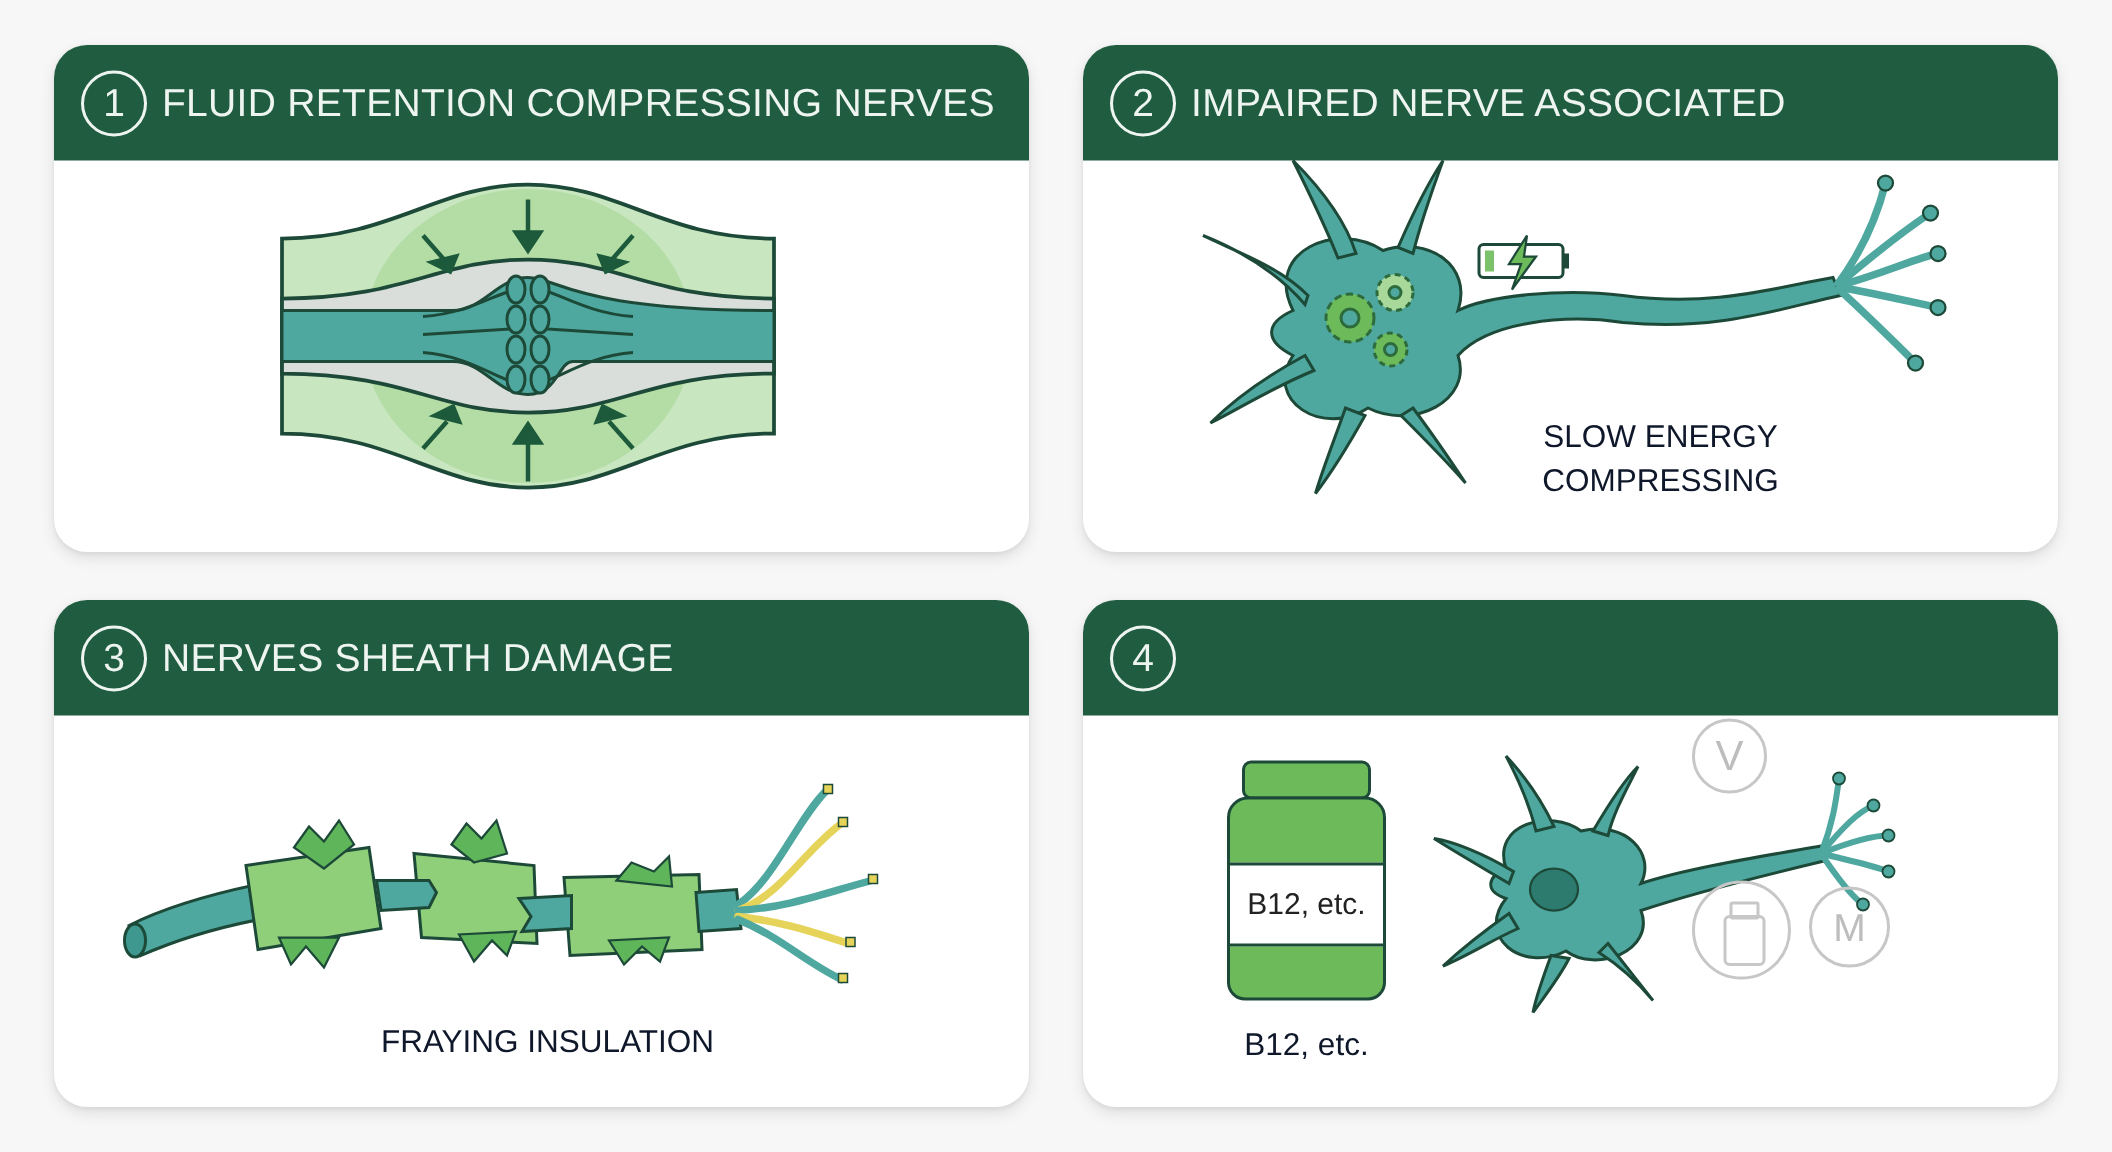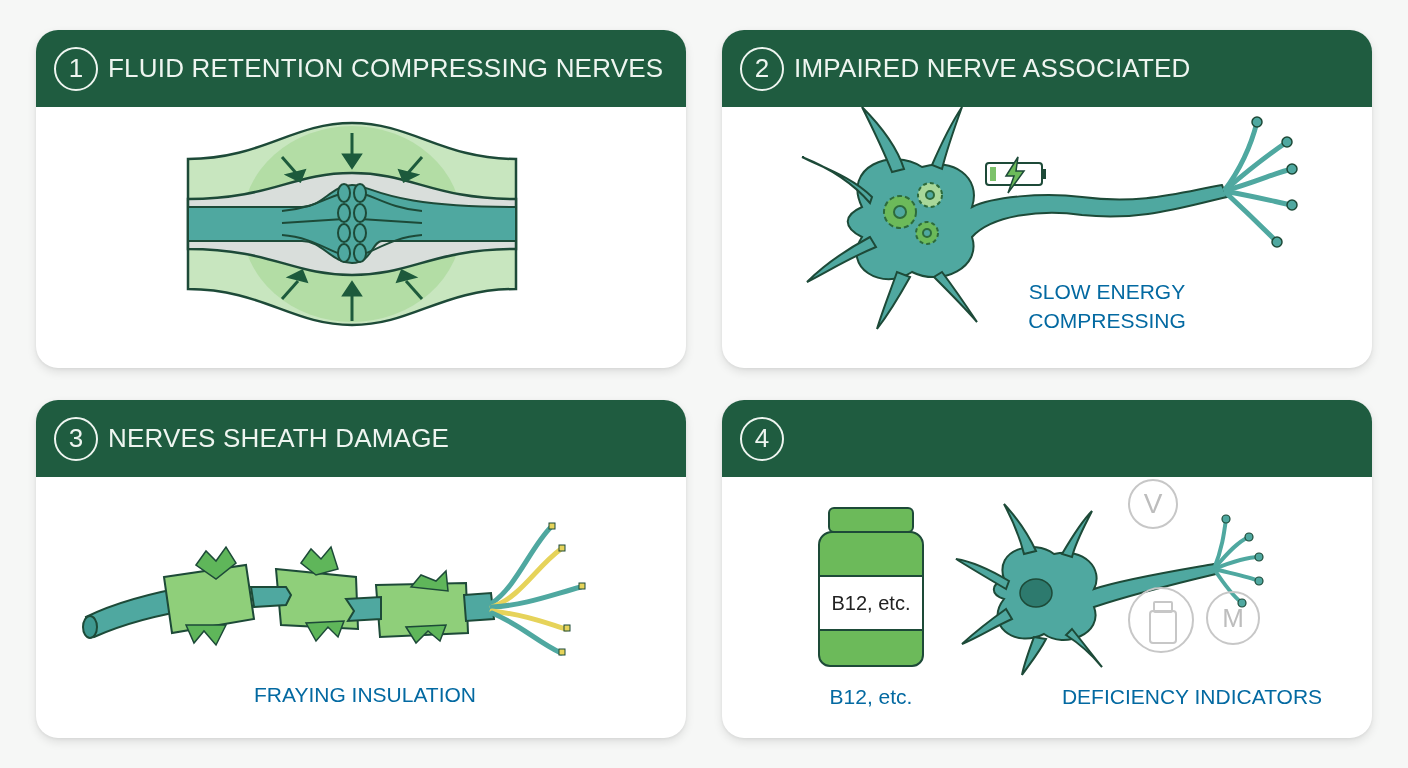--- a/index.html
+++ b/index.html
@@ -18,21 +18,21 @@
   .num-circle {
     width:44px; height:44px; border:2.5px solid #eef5f0; border-radius:50%;
     color:#eef5f0; font-size:26px; display:flex; align-items:center; justify-content:center;
     box-sizing:border-box;
   }
   .card-title {
     color:#eef5f0; font-size:26px; margin-left:10px; letter-spacing:0.2px; white-space:nowrap;
   }
   .card-body { position:relative; height:261px; }
   .caption {
-    position:absolute; color:#0369a1; font-size:21px; text-align:center; line-height:29px;
+    position:absolute; color:#0f172a; font-size:21px; text-align:center; line-height:29px;
   }
   svg { position:absolute; }
 </style>
 </head>
 <body>
 
 <div class="card" style="left:36px; top:30px;">
   <div class="card-header">
     <div class="num-circle">1</div>
     <div class="card-title">FLUID RETENTION COMPRESSING NERVES</div>
@@ -221,15 +221,14 @@
     </svg>
 
     <div style="position:absolute; left:406px; top:2px; width:50px; height:50px; border:2px solid #c7c7c7; border-radius:50%; display:flex; align-items:center; justify-content:center; color:#bdbdbd; font-size:28px; box-sizing:border-box;">V</div>
     <div style="position:absolute; left:406px; top:110px; width:66px; height:66px; border:2px solid #c7c7c7; border-radius:50%; box-sizing:border-box;">
       <div style="position:absolute; left:23px; top:12px; width:16px; height:8px; border:2px solid #c7c7c7; border-radius:2px;"></div>
       <div style="position:absolute; left:19px; top:21px; width:24px; height:30px; border:2px solid #c7c7c7; border-radius:4px;"></div>
     </div>
     <div style="position:absolute; left:484px; top:114px; width:54px; height:54px; border:2px solid #c7c7c7; border-radius:50%; display:flex; align-items:center; justify-content:center; color:#bdbdbd; font-size:26px; box-sizing:border-box;">M</div>
 
     <div class="caption" style="left:86px; width:126px; top:205px;">B12, etc.</div>
-    <div class="caption" style="left:330px; width:280px; top:205px;">DEFICIENCY INDICATORS</div>
   </div>
 </div>
 
 </body></html>

